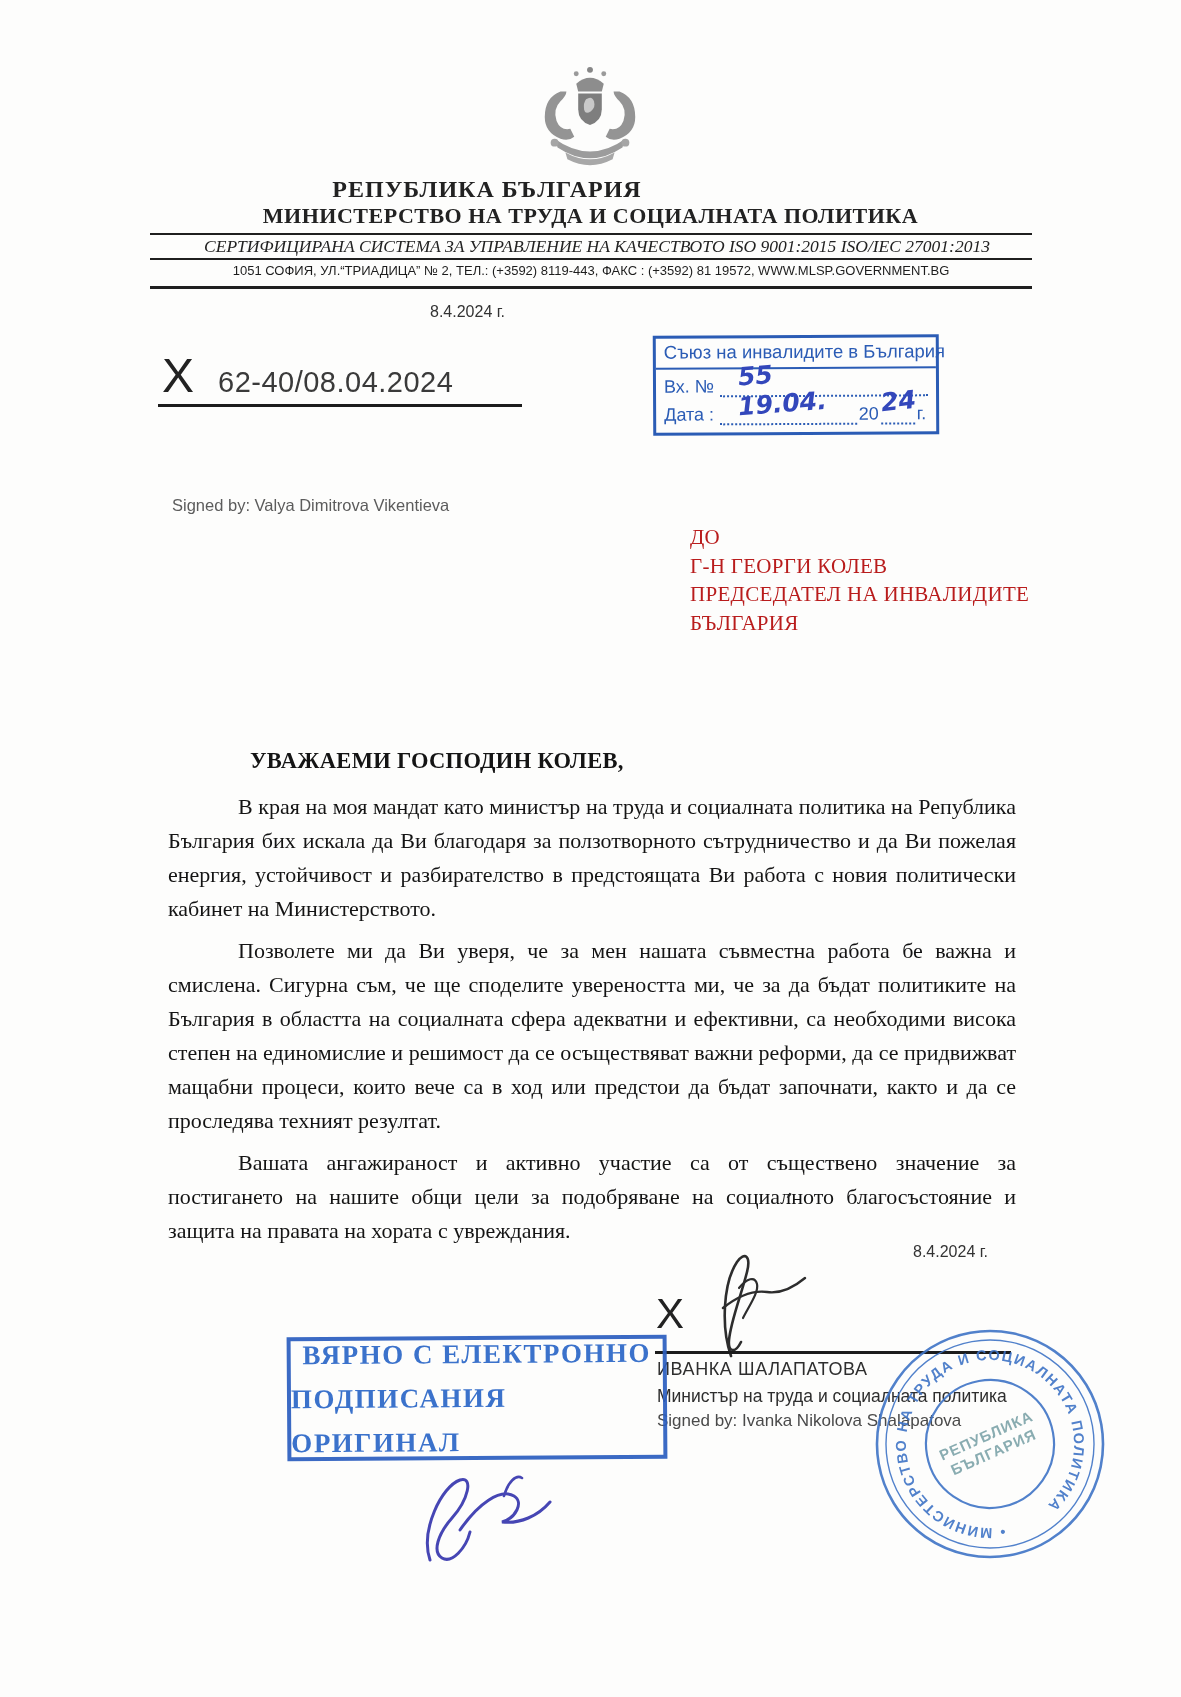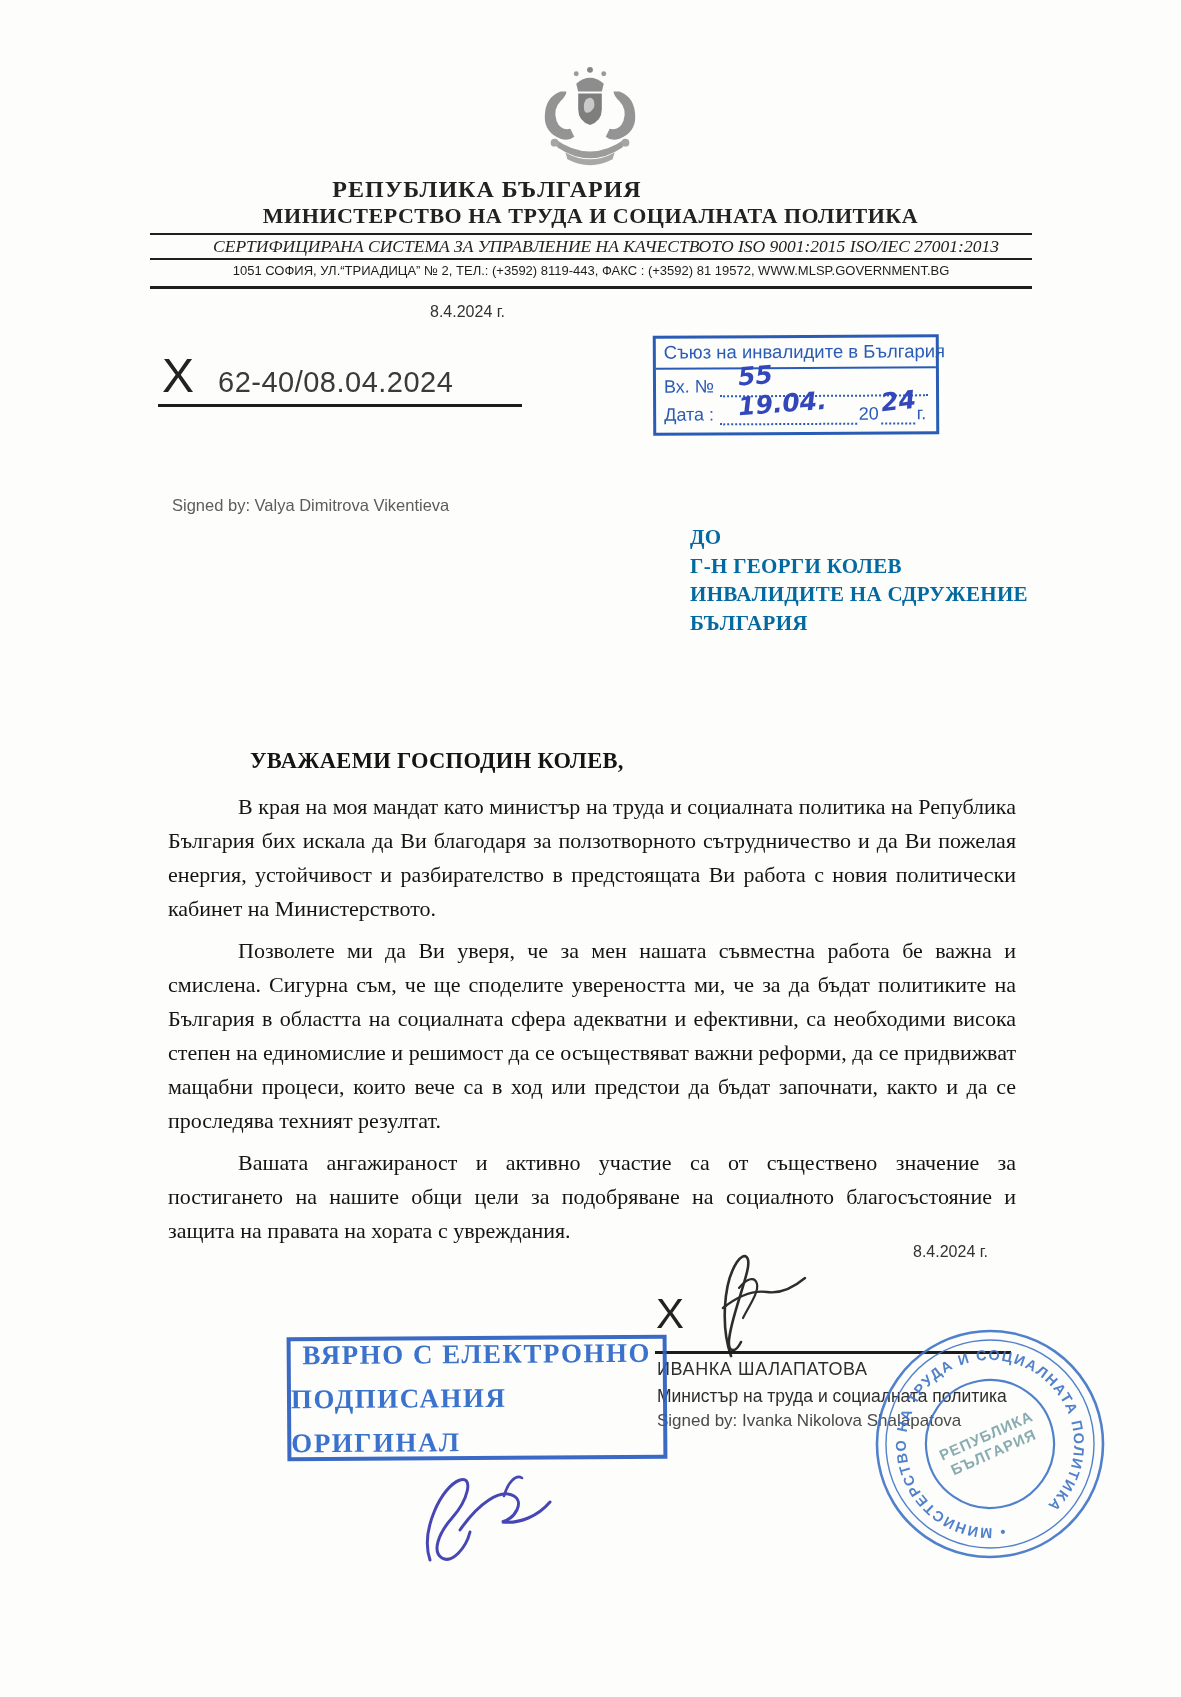--- a/index.html
+++ b/index.html
@@ -16,21 +16,21 @@
   }
   .hdr-ministry{
     position:absolute;left:0;top:203px;width:1181px;text-align:center;
     font-weight:bold;font-size:22px;letter-spacing:.5px;color:#222;
   }
   .rule{position:absolute;left:150px;width:882px;background:#1f1f1f;}
   .rule1{top:233px;height:2px;}
   .rule2{top:258px;height:2px;}
   .rule3{top:286px;height:3px;}
   .hdr-cert{
-    position:absolute;left:165px;top:236px;width:882px;text-align:center;
+    position:absolute;left:156px;top:236px;width:882px;text-align:center;
     font-style:italic;font-size:17.5px;color:#222;
     font-family:"Liberation Serif", serif;white-space:nowrap;
   }
   .hdr-addr{
     position:absolute;left:150px;top:263px;width:882px;text-align:center;
     font-size:13px;color:#1d1d1d;font-family:"Liberation Sans", sans-serif;
     white-space:nowrap;
   }
   
   .top-date{
@@ -67,22 +67,22 @@
   .hand{
     font-family:"DejaVu Sans", sans-serif;font-style:italic;font-weight:bold;
     color:#3347bb;font-size:25px;
   }
   .dots .hand{position:absolute;left:18px;top:-10px;transform:rotate(-4deg);}
   .yr{white-space:nowrap;padding:0 2px;}
   .dots2{width:34px;border-bottom:2px dotted #2b5cb5;position:relative;height:24px;}
   .dots2 .hand{position:absolute;left:0;top:-12px;transform:rotate(-6deg);}
   
   .recipient{
-    position:absolute;left:690px;top:523px;font-weight:bold;font-size:21px;
-    line-height:28.5px;color:#0369a1;letter-spacing:.3px;
+    position:absolute;left:690px;top:523px;font-weight:normal;font-size:21px;
+    line-height:28.5px;color:#b91c1c;letter-spacing:.3px;
   }
   
   .letter{
     position:absolute;left:160px;top:744px;width:864px;
     font-size:22px;line-height:34px;text-align:justify;color:#141414;
   }
   .salutation{font-weight:bold;margin:0 0 12px 90px;font-size:22.5px;letter-spacing:.3px;}
   .letter p{margin:8px;text-indent:70px;}
   .closing{margin-top:0;}
   
@@ -178,21 +178,21 @@
       <span class="dots2">
         <span class="hand">24</span>
       </span>
       <span class="yr">г.</span>
     </div>
   </div>
 
   <div class="recipient">
     <div>ДО</div>
     <div>Г-Н ГЕОРГИ КОЛЕВ</div>
-    <div>ИНВАЛИДИТЕ НА СДРУЖЕНИЕ</div>
+    <div>ПРЕДСЕДАТЕЛ НА ИНВАЛИДИТЕ</div>
     <div>БЪЛГАРИЯ</div>
   </div>
 
   <div class="letter">
     <div class="salutation">УВАЖАЕМИ ГОСПОДИН КОЛЕВ,</div>
     <p>В края на моя мандат като министър на труда и социалната политика на Република България бих искала да Ви благодаря за ползотворното сътрудничество и да Ви пожелая енергия, устойчивост и разбирателство в предстоящата Ви работа с новия политически кабинет на Министерството.</p>
     <p>Позволете ми да Ви уверя, че за мен нашата съвместна работа бе важна и смислена. Сигурна съм, че ще споделите увереността ми, че за да бъдат политиките на България в областта на социалната сфера адекватни и ефективни, са необходими висока степен на единомислие и решимост да се осъществяват важни реформи, да се придвижват мащабни процеси, които вече са в ход или предстои да бъдат започнати, както и да се проследява техният резултат.</p>
     <p>Вашата ангажираност и активно участие са от съществено значение за постигането на нашите общи цели за подобряване на социалното благосъстояние и защита на правата на хората с увреждания.</p>
   </div>
 

